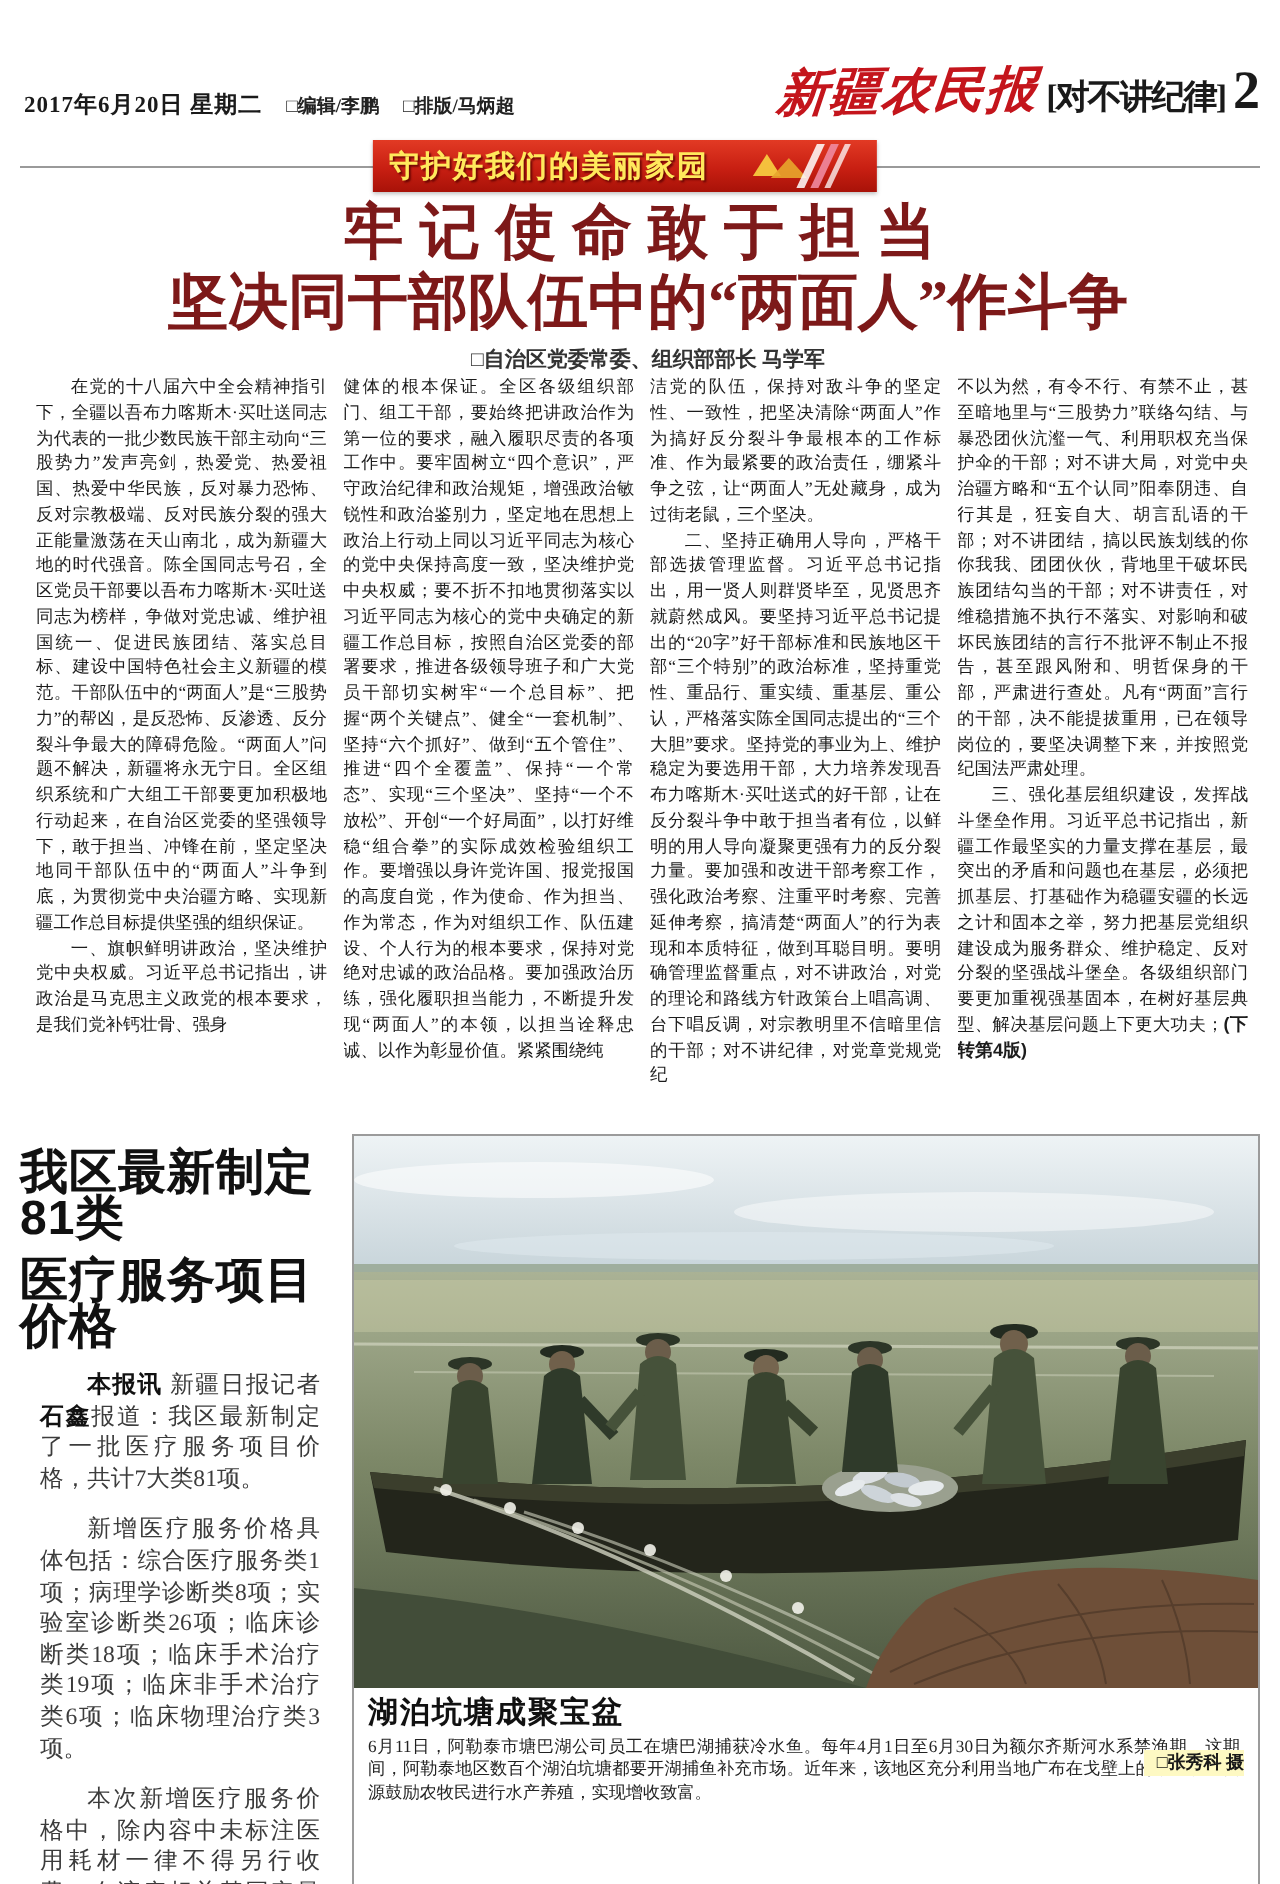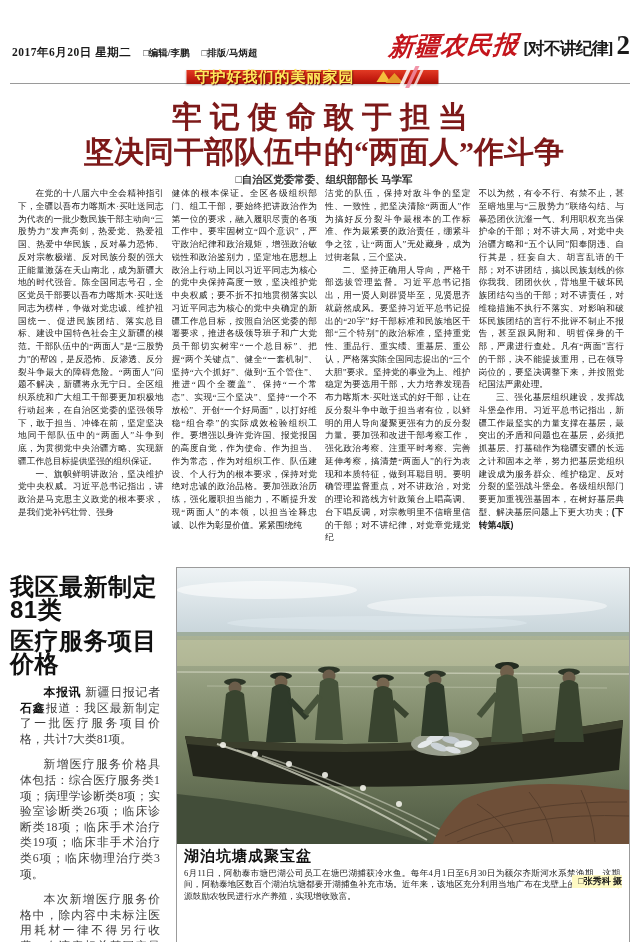--- a/index.html
+++ b/index.html
@@ -13,21 +13,21 @@
   .date { font-size:11.5px; font-weight:bold; letter-spacing:0.5px; }
   .staff { font-size:9.5px; font-weight:bold; color:#222; }
   .header-right { display:flex; align-items:baseline; gap:4px; }
   .masthead { font-size:25px; font-weight:bold; font-style:italic; color:#c4151c; transform:skewX(-6deg) rotate(-1deg); letter-spacing:1px; font-family:"Liberation Serif", serif; }
   .section { font-size:17px; font-weight:bold; letter-spacing:-1px; }
   .pagenum { font-size:27px; font-weight:bold; line-height:20px; }
 
   
   .banner-row { position:absolute; left:10px; right:10px; top:70px; height:28px; }
   .banner-rule { position:absolute; left:0; right:0; top:13px; border-top:1px solid #9a9a9a; }
-  .banner { position:absolute; left:50%; transform:translateX(-53%); top:0; width:252px; height:14px; background:linear-gradient(180deg,#e23a24 0%,#c81f12 55%,#a81208 100%); display:flex; align-items:center; padding:0 8px; box-shadow:0 1px 2px rgba(0,0,0,.25); }
+  .banner { position:absolute; left:50%; transform:translateX(-53%); top:0; width:252px; height:26px; background:linear-gradient(180deg,#e23a24 0%,#c81f12 55%,#a81208 100%); display:flex; align-items:center; padding:0 8px; box-shadow:0 1px 2px rgba(0,0,0,.25); }
   .banner-text { color:#ffe95c; font-weight:bold; font-size:15px; letter-spacing:1px; text-shadow:1px 1px 1px rgba(90,0,0,.8); white-space:nowrap; }
   .banner-deco { margin-left:auto; }
 
   
   .headline { position:absolute; left:10px; right:2px; top:100px; text-align:center; color:#7d1919; }
   .hl1 { font-size:30px; font-weight:bold; letter-spacing:8px; line-height:34px; }
   .hl2 { font-size:30px; font-weight:bold; letter-spacing:0px; line-height:36px; white-space:nowrap; }
   .byline { margin-top:3px; font-size:10.5px; color:#333; font-weight:bold; }
 
   

